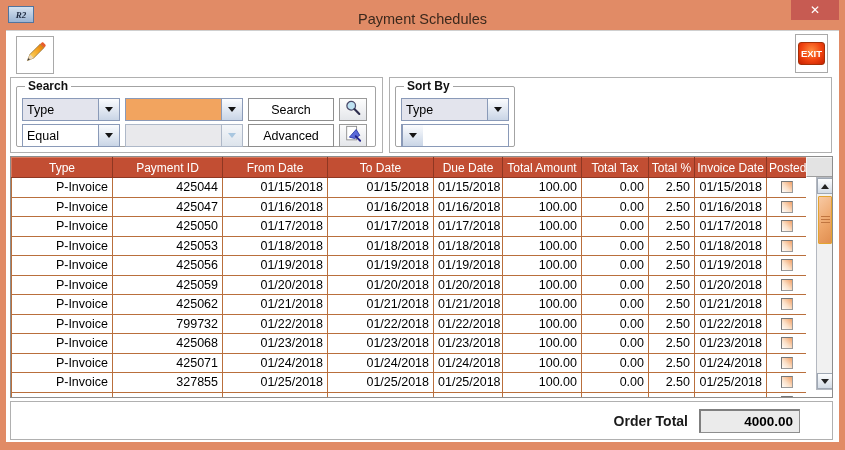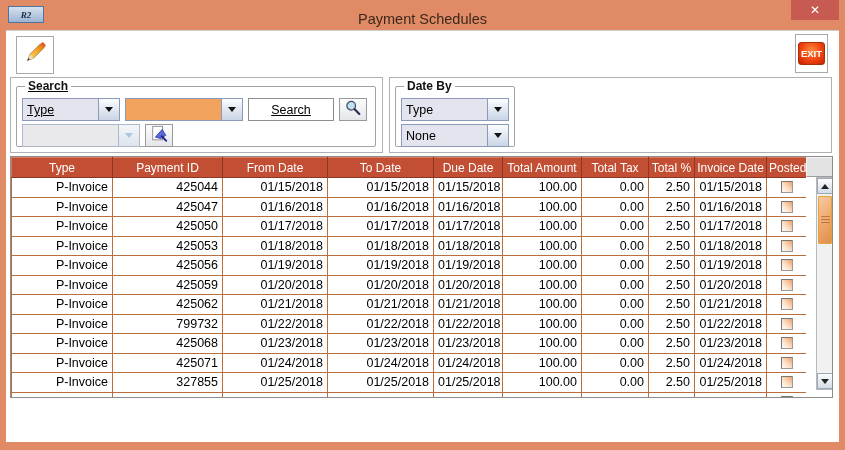--- a/index.html
+++ b/index.html
@@ -5,21 +5,21 @@
   * { box-sizing: border-box; margin: 0; padding: 0; }
   html,body { width:845px; height:450px; }
   body { font-family:"Liberation Sans", sans-serif; background:#fff; }
 
   .window { position:relative; width:845px; height:450px;
     background:var(--window-frame,#E18B66); overflow:hidden; }
 
   
   .titlebar { position:absolute; left:0; top:0; width:845px; height:30px;
     background:var(--window-frame,#E18B66); }
-  .app-icon { position:absolute; left:8px; top:6px; width:36px; height:17px;
+  .app-icon { position:absolute; left:8px; top:6px; width:26px; height:17px;
     background:linear-gradient(#D6E2F0,#9CB4D2); border:1px solid #51749E;
     font:italic bold 9px "Liberation Serif",serif; color:#1E2A40;
     display:flex; align-items:center; justify-content:center; }
   .title { position:absolute; left:0; top:0; width:100%; height:38px;
     display:flex; align-items:center; justify-content:center;
     font-size:14.5px; color:#3B281C; }
   .close-btn { position:absolute; right:6px; top:0; width:48px; height:20px;
     background:var(--close-button,#C75B52); color:#fff; font-size:12px;
     display:flex; align-items:center; justify-content:center; cursor:default; }
 
@@ -37,21 +37,21 @@
     color:#fff; font-size:9.5px; font-weight:bold;
     display:flex; align-items:center; justify-content:center; }
 
   
   .panel { position:absolute; top:46px; height:76px; background:#fff; border:1px solid #B0B0B0; }
   .panel-search { left:4px;  width:373px; }
   .panel-sort   { left:383px; width:443px; }
 
   fieldset { border:1px solid #A3A3A3; border-radius:2px; padding:2px 5px 5px 5px; }
   fieldset legend { font-size:12px; font-weight:bold; color:#111; padding:0 3px; margin-left:3px; }
-  .fs-search { position:absolute; left:5px; top:1px; width:360px; height:68px;text-decoration:underline; }
+  .fs-search { position:absolute; left:5px; top:1px; width:360px; height:68px; }
   .fs-sort   { position:absolute; left:5px; top:1px; width:118px; height:68px; }
   .ctl-row { display:flex; gap:5px; margin-top:3px; }
 
   
   .combo { display:flex; height:23px; border:1px solid #8A9AB8; background:#fff; }
   .combo .val { flex:1; font-size:12.5px; color:#000; padding:4px 4px 0 4px; overflow:hidden; white-space:nowrap; }
   .combo .drop { width:21px; border-left:1px solid #8A9AB8;
     background:linear-gradient(#FBFCFE,#C9D5E6);
     display:flex; align-items:center; justify-content:center; }
   .tri { width:0; height:0; border-left:4.5px solid transparent; border-right:4.5px solid transparent;
@@ -168,53 +168,59 @@
           <div class="icon-btn">
             <span>
               <svg width="18" height="18" viewBox="0 0 20 20">
                 <circle cx="8" cy="7.5" r="4.8" fill="#BEE2F2" stroke="#4A4A6A" stroke-width="1.4"></circle>
                 <line x1="11.6" y1="11.2" x2="17" y2="16.6" stroke="#2E2E4E" stroke-width="2.4" stroke-linecap="round"></line>
               </svg>
             </span>
           </div>
         </div>
         <div class="ctl-row">
+          <div class="combo w-main">
+            <span class="val">Equal</span>
+            <span class="drop">
+                <span class="tri"></span>
+              </span>
+          </div>
           <div class="combo disabled w-val">
             <span class="val"></span>
             <span class="drop">
                 <span class="tri"></span>
               </span>
           </div>
+          <div class="btn-plain">Advanced</div>
           <div class="icon-btn">
             <span>
               <svg width="18" height="18" viewBox="0 0 20 20">
                 <rect x="3" y="1.5" width="11" height="15" fill="#FFFFFF" stroke="#8A8A8A" stroke-width="1"></rect>
                 <path d="M6 13.5L13.5 5l4 6.5-5.5 3.5z" fill="#5A6AD8" stroke="#2A3AA8" stroke-width="1"></path>
                 <line x1="13" y1="12.5" x2="18" y2="17.5" stroke="#22228A" stroke-width="2" stroke-linecap="round"></line>
               </svg>
             </span>
           </div>
         </div>
       </fieldset>
     </div>
 
     <div class="panel panel-sort">
       <fieldset class="fs-sort">
-        <legend>Date By</legend>
+        <legend>Sort By</legend>
         <div class="ctl-row">
           <div class="combo gray w-sort">
             <span class="val">Type</span>
             <span class="drop">
                 <span class="tri"></span>
               </span>
           </div>
         </div>
         <div class="ctl-row">
           <div class="combo gray w-sort">
-            <span class="val">None</span>
             <span class="drop">
                 <span class="tri"></span>
               </span>
           </div>
         </div>
       </fieldset>
     </div>
 
     <div class="grid">
       <table>
@@ -424,15 +430,19 @@
           </div>
         <div class="thumb">
             <span class="grip"></span>
           </div>
         <div class="sbtn down">
             <span class="tri-dn"></span>
           </div>
       </div>
     </div>
 
+    <div class="footer">
+      <span class="footer-label">Order Total</span>
+      <div class="footer-box">4000.00</div>
+    </div>
 
   </div>
 </div>
 
 </body></html>

